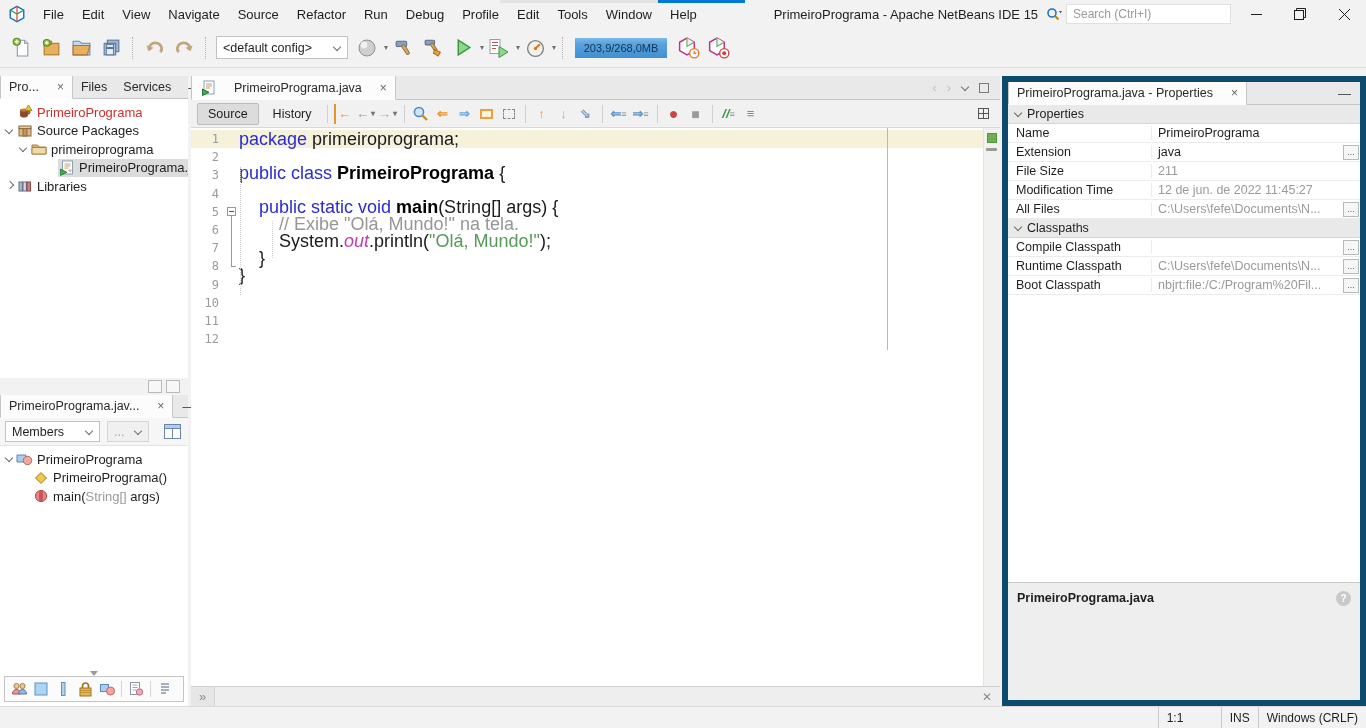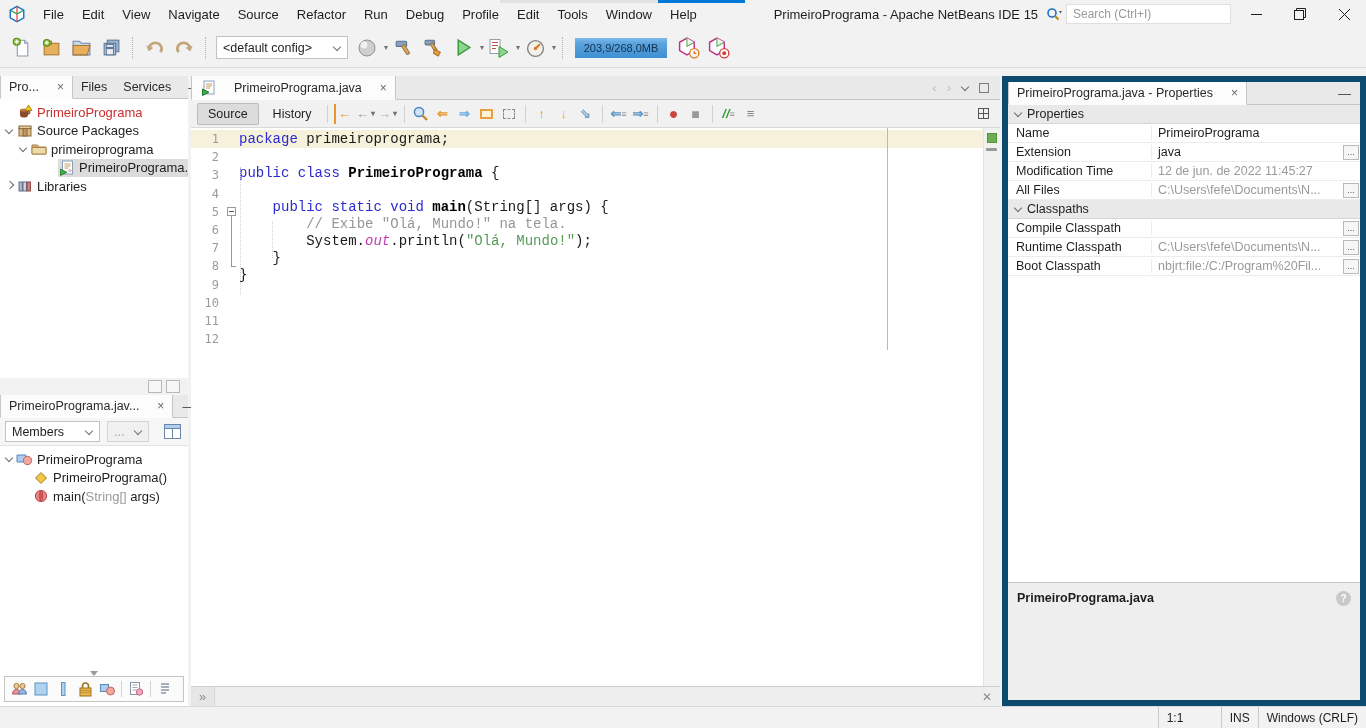--- a/index.html
+++ b/index.html
@@ -90,21 +90,21 @@
   .ed-body { flex:1; display:flex; background:#fff; position:relative; min-height:0; }
   .cur-line { position:absolute; left:0; right:17px; top:2px; height:18.2px; background:#f6f1da; }
   .gutter { width:34px; flex:0 0 auto; padding-top:2px; position:relative; }
   .gut-num { height:18.2px; line-height:18.2px; text-align:right; padding-right:6px; font-family:"DejaVu Sans Mono",monospace; font-size:12px; color:#9b9b9b; }
   .foldcol { width:14px; flex:0 0 auto; position:relative; }
   .fold-box { position:absolute; left:2px; top:79px; width:9px; height:9px; border:1px solid #9a9a9a; background:#fff; }
   .fold-box::before { content:""; position:absolute; left:1px; right:1px; top:3px; border-top:1px solid #555; }
   .fold-line { position:absolute; left:6px; top:88px; height:50px; border-left:1px solid #9a9a9a; }
   .fold-foot { position:absolute; left:6px; top:138px; width:5px; border-top:1px solid #9a9a9a; }
   .codearea { flex:1; position:relative; padding-top:2px; min-width:0; }
-  .code-line { height:17px; line-height:18.2px; font-family:Liberation Mono, monospace; font-size:14px; white-space:pre; color:#1a1a1a; }
+  .code-line { height:17px; line-height:18.2px; font-family:Liberation Sans, sans-serif; font-size:18px; white-space:pre; color:#1a1a1a; }
   .kw { color:#2b2bd0; } .cls { font-weight:bold; color:#000; }
   .cm { color:#969696; } .fld { color:#c33cb0; font-style:italic; } .str { color:#579a57; }
   .margin-line { position:absolute; left:648px; top:0; height:222px; border-left:1px solid #dfa4b9; }
   .iguide { position:absolute; border-left:1px dotted #cfcfcf; }
   .stripe { width:17px; flex:0 0 auto; background:#f1f1f0; border-left:1px solid #e3e3e3; position:relative; }
   .stripe-ok { position:absolute; top:5px; left:3px; width:10px; height:10px; background:#6cb052; border:1px solid #55953e; }
   .stripe-caret { position:absolute; top:20px; left:2px; width:11px; height:3px; background:#9a9a9a; border-radius:1px; }
   .breadcrumb { height:20px; background:#eeeeee; border-top:1px solid #cfcfcf; display:flex; align-items:center; flex:0 0 auto; }
   .bc-chev { width:24px; height:100%; background:#e6e6e6; border-right:1px solid #d5d5d5; display:flex; align-items:center; justify-content:center; color:#8a8a8a; font-size:13px; }
   .bc-close { margin-left:auto; padding-right:8px; color:#8a8a8a; font-size:12px; }
@@ -639,20 +639,24 @@
           <div class="prop-row">
             <span class="prop-label">Name</span>
             <span class="prop-value">PrimeiroPrograma</span>
           </div>
           <div class="prop-row">
             <span class="prop-label">Extension</span>
             <span class="prop-value">java</span>
             <span class="prop-btn">...</span>
           </div>
           <div class="prop-row">
+            <span class="prop-label">File Size</span>
+            <span class="prop-value muted">211</span>
+          </div>
+          <div class="prop-row">
             <span class="prop-label">Modification Time</span>
             <span class="prop-value muted">12 de jun. de 2022 11:45:27</span>
           </div>
           <div class="prop-row">
             <span class="prop-label">All Files</span>
             <span class="prop-value muted">C:\Users\fefe\Documents\N...</span>
             <span class="prop-btn">...</span>
           </div>
           <div class="prop-header">
             <span class="chev down"></span>

